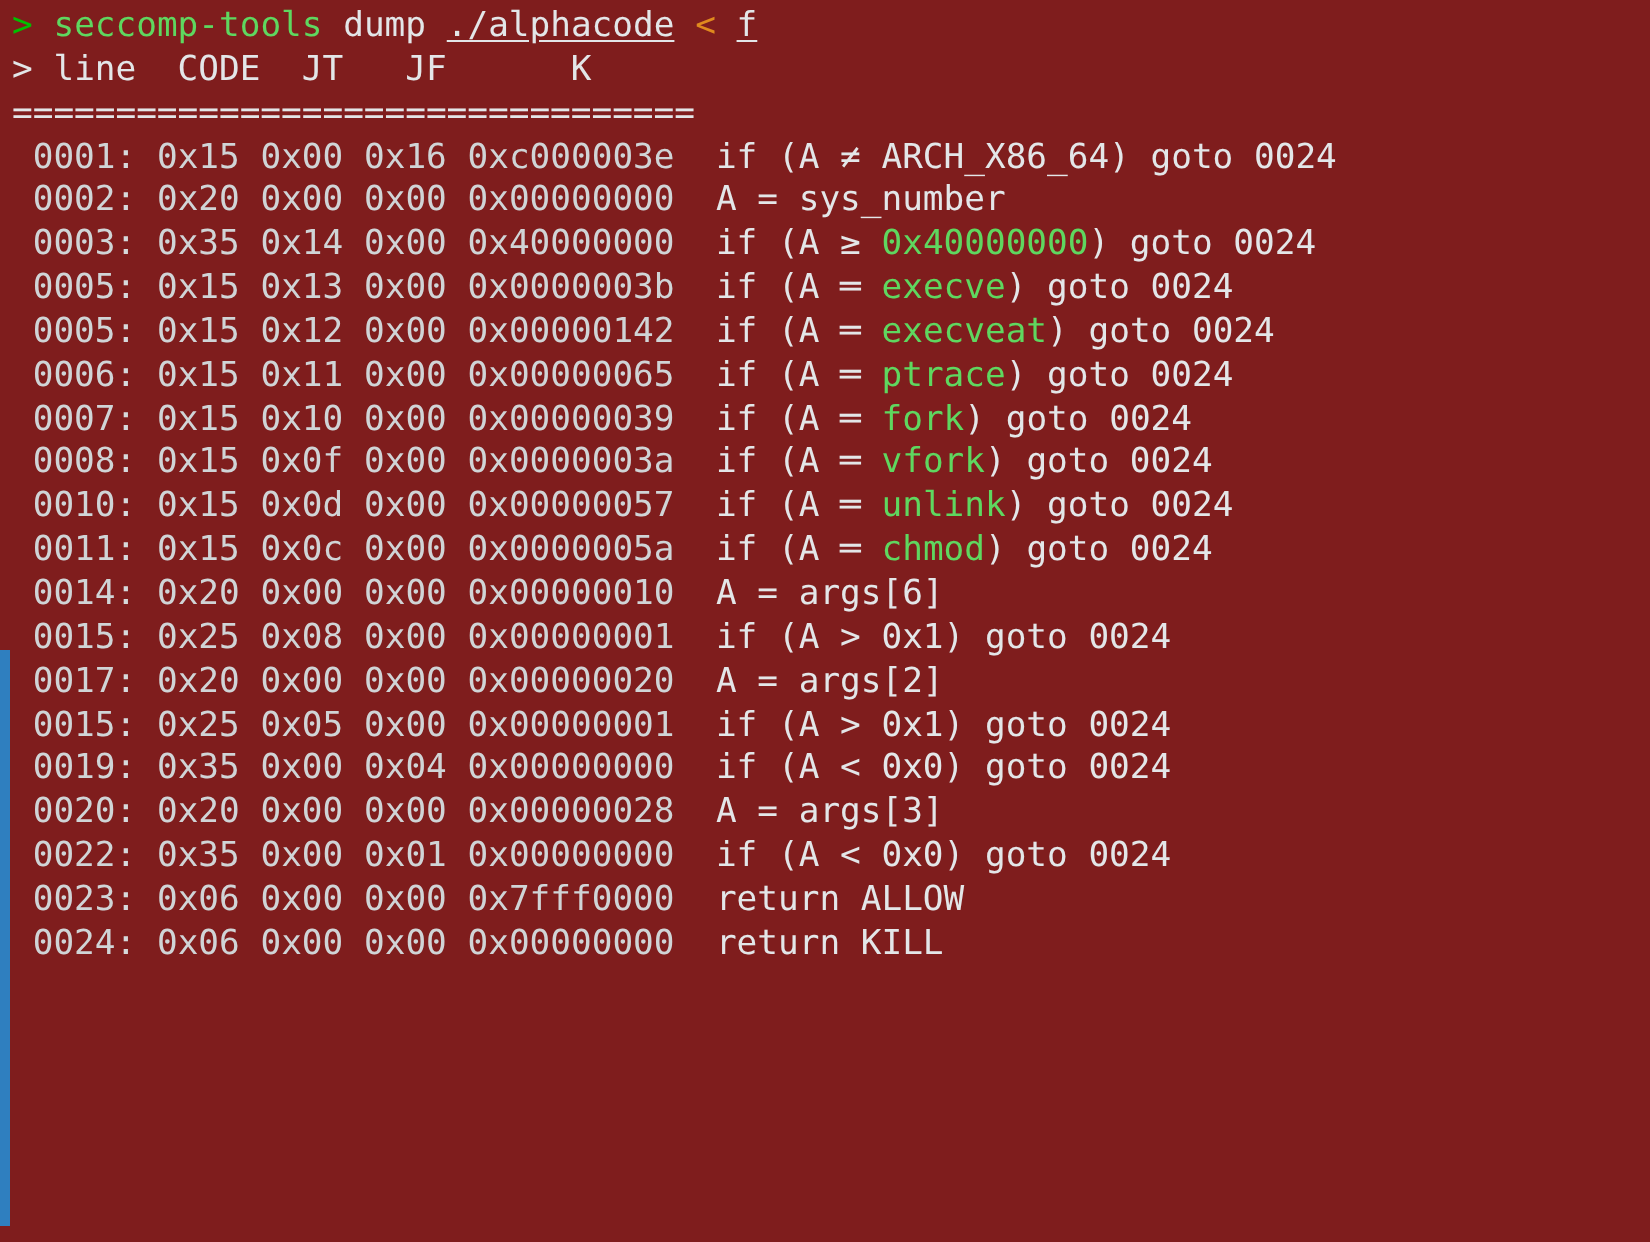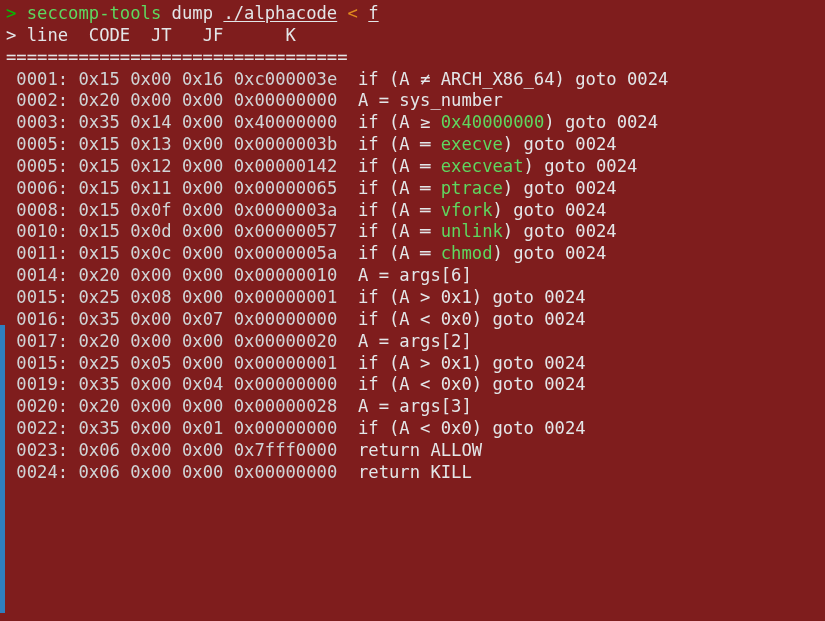--- a/index.html
+++ b/index.html
@@ -85,26 +85,26 @@
 
     <div class="line sep">=================================</div>
 
     <div id="rows">
         <div class="line"><span> </span><span class="fg-dim">0001</span><span>: </span><span class="fg-dim">0x15</span><span> </span><span class="fg-dim">0x00</span><span> </span><span class="fg-dim">0x16</span><span> </span><span class="fg-dim">0xc000003e</span><span>  </span><span class="fg-white">if (A ≠ ARCH_X86_64) goto 0024</span></div>
         <div class="line"><span> </span><span class="fg-dim">0002</span><span>: </span><span class="fg-dim">0x20</span><span> </span><span class="fg-dim">0x00</span><span> </span><span class="fg-dim">0x00</span><span> </span><span class="fg-dim">0x00000000</span><span>  </span><span class="fg-white">A = sys_number</span></div>
         <div class="line"><span> </span><span class="fg-dim">0003</span><span>: </span><span class="fg-dim">0x35</span><span> </span><span class="fg-dim">0x14</span><span> </span><span class="fg-dim">0x00</span><span> </span><span class="fg-dim">0x40000000</span><span>  </span><span class="fg-white">if (A ≥ </span><span class="fg-green">0x40000000</span><span class="fg-white">) goto 0024</span></div>
         <div class="line"><span> </span><span class="fg-dim">0005</span><span>: </span><span class="fg-dim">0x15</span><span> </span><span class="fg-dim">0x13</span><span> </span><span class="fg-dim">0x00</span><span> </span><span class="fg-dim">0x0000003b</span><span>  </span><span class="fg-white">if (A ═ </span><span class="fg-green">execve</span><span class="fg-white">) goto 0024</span></div>
         <div class="line"><span> </span><span class="fg-dim">0005</span><span>: </span><span class="fg-dim">0x15</span><span> </span><span class="fg-dim">0x12</span><span> </span><span class="fg-dim">0x00</span><span> </span><span class="fg-dim">0x00000142</span><span>  </span><span class="fg-white">if (A ═ </span><span class="fg-green">execveat</span><span class="fg-white">) goto 0024</span></div>
         <div class="line"><span> </span><span class="fg-dim">0006</span><span>: </span><span class="fg-dim">0x15</span><span> </span><span class="fg-dim">0x11</span><span> </span><span class="fg-dim">0x00</span><span> </span><span class="fg-dim">0x00000065</span><span>  </span><span class="fg-white">if (A ═ </span><span class="fg-green">ptrace</span><span class="fg-white">) goto 0024</span></div>
+        <div class="line"><span> </span><span class="fg-dim">0007</span><span>: </span><span class="fg-dim">0x15</span><span> </span><span class="fg-dim">0x10</span><span> </span><span class="fg-dim">0x00</span><span> </span><span class="fg-dim">0x00000039</span><span>  </span><span class="fg-white">if (A ═ </span><span class="fg-green">fork</span><span class="fg-white">) goto 0024</span></div>
         <div class="line"><span> </span><span class="fg-dim">0008</span><span>: </span><span class="fg-dim">0x15</span><span> </span><span class="fg-dim">0x0f</span><span> </span><span class="fg-dim">0x00</span><span> </span><span class="fg-dim">0x0000003a</span><span>  </span><span class="fg-white">if (A ═ </span><span class="fg-green">vfork</span><span class="fg-white">) goto 0024</span></div>
         <div class="line"><span> </span><span class="fg-dim">0010</span><span>: </span><span class="fg-dim">0x15</span><span> </span><span class="fg-dim">0x0d</span><span> </span><span class="fg-dim">0x00</span><span> </span><span class="fg-dim">0x00000057</span><span>  </span><span class="fg-white">if (A ═ </span><span class="fg-green">unlink</span><span class="fg-white">) goto 0024</span></div>
         <div class="line"><span> </span><span class="fg-dim">0011</span><span>: </span><span class="fg-dim">0x15</span><span> </span><span class="fg-dim">0x0c</span><span> </span><span class="fg-dim">0x00</span><span> </span><span class="fg-dim">0x0000005a</span><span>  </span><span class="fg-white">if (A ═ </span><span class="fg-green">chmod</span><span class="fg-white">) goto 0024</span></div>
         <div class="line"><span> </span><span class="fg-dim">0014</span><span>: </span><span class="fg-dim">0x20</span><span> </span><span class="fg-dim">0x00</span><span> </span><span class="fg-dim">0x00</span><span> </span><span class="fg-dim">0x00000010</span><span>  </span><span class="fg-white">A = args[6]</span></div>
         <div class="line"><span> </span><span class="fg-dim">0015</span><span>: </span><span class="fg-dim">0x25</span><span> </span><span class="fg-dim">0x08</span><span> </span><span class="fg-dim">0x00</span><span> </span><span class="fg-dim">0x00000001</span><span>  </span><span class="fg-white">if (A &gt; 0x1) goto 0024</span></div>
-        <div class="line"><span> </span><span class="fg-dim">0016</span><span>: </span><span class="fg-dim">0x35</span><span> </span><span class="fg-dim">0x00</span><span> </span><span class="fg-dim">0x07</span><span> </span><span class="fg-dim">0x00000000</span><span>  </span><span class="fg-white">if (A &lt; 0x0) goto 0024</span></div>
         <div class="line"><span> </span><span class="fg-dim">0017</span><span>: </span><span class="fg-dim">0x20</span><span> </span><span class="fg-dim">0x00</span><span> </span><span class="fg-dim">0x00</span><span> </span><span class="fg-dim">0x00000020</span><span>  </span><span class="fg-white">A = args[2]</span></div>
         <div class="line"><span> </span><span class="fg-dim">0015</span><span>: </span><span class="fg-dim">0x25</span><span> </span><span class="fg-dim">0x05</span><span> </span><span class="fg-dim">0x00</span><span> </span><span class="fg-dim">0x00000001</span><span>  </span><span class="fg-white">if (A &gt; 0x1) goto 0024</span></div>
         <div class="line"><span> </span><span class="fg-dim">0019</span><span>: </span><span class="fg-dim">0x35</span><span> </span><span class="fg-dim">0x00</span><span> </span><span class="fg-dim">0x04</span><span> </span><span class="fg-dim">0x00000000</span><span>  </span><span class="fg-white">if (A &lt; 0x0) goto 0024</span></div>
         <div class="line"><span> </span><span class="fg-dim">0020</span><span>: </span><span class="fg-dim">0x20</span><span> </span><span class="fg-dim">0x00</span><span> </span><span class="fg-dim">0x00</span><span> </span><span class="fg-dim">0x00000028</span><span>  </span><span class="fg-white">A = args[3]</span></div>
         <div class="line"><span> </span><span class="fg-dim">0022</span><span>: </span><span class="fg-dim">0x35</span><span> </span><span class="fg-dim">0x00</span><span> </span><span class="fg-dim">0x01</span><span> </span><span class="fg-dim">0x00000000</span><span>  </span><span class="fg-white">if (A &lt; 0x0) goto 0024</span></div>
         <div class="line"><span> </span><span class="fg-dim">0023</span><span>: </span><span class="fg-dim">0x06</span><span> </span><span class="fg-dim">0x00</span><span> </span><span class="fg-dim">0x00</span><span> </span><span class="fg-dim">0x7fff0000</span><span>  </span><span class="fg-white">return ALLOW</span></div>
         <div class="line"><span> </span><span class="fg-dim">0024</span><span>: </span><span class="fg-dim">0x06</span><span> </span><span class="fg-dim">0x00</span><span> </span><span class="fg-dim">0x00</span><span> </span><span class="fg-dim">0x00000000</span><span>  </span><span class="fg-white">return KILL</span></div>
       </div>
 
   </div>

